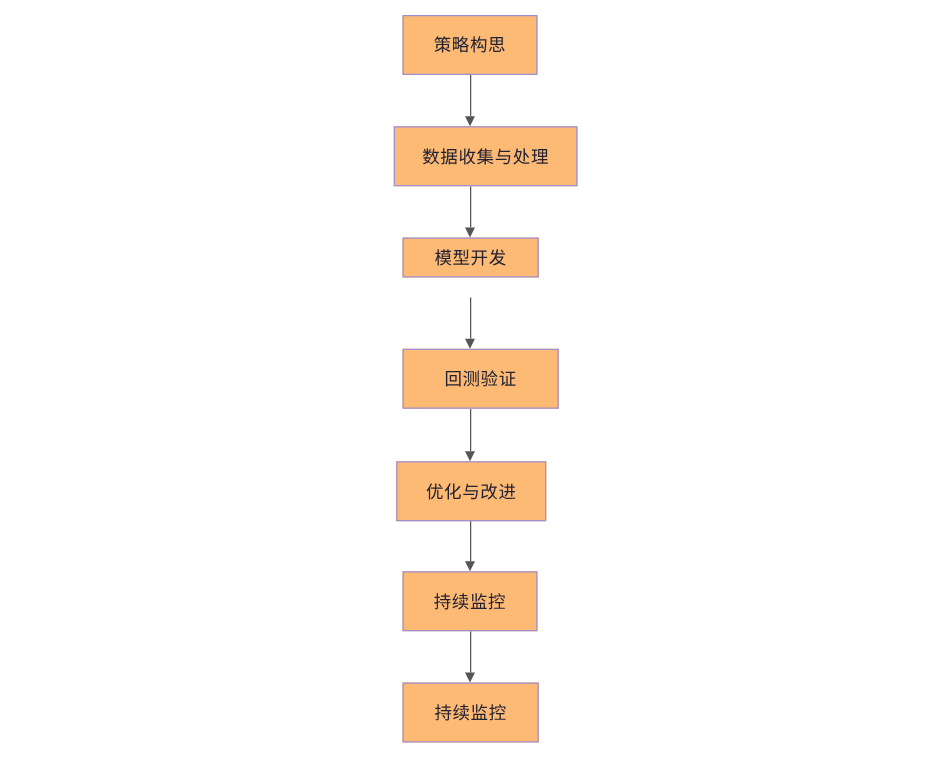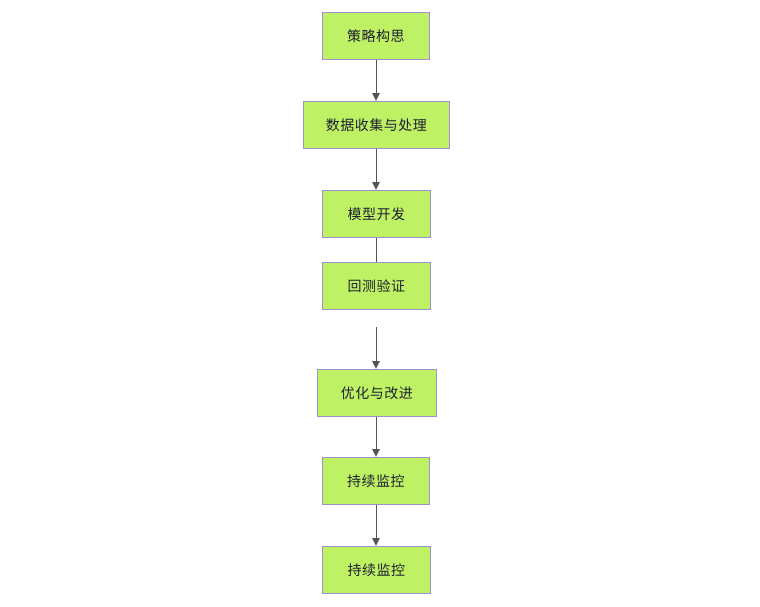--- a/index.html
+++ b/index.html
@@ -17,21 +17,21 @@
     height: 607px;
     background: #ffffff;
     overflow: hidden;
   }
   .flow-node {
     position: absolute;
     box-sizing: border-box;
     display: flex;
     align-items: center;
     justify-content: center;
-    background: #bef264;
+    background: #fdba74;
     border: 1px solid #9e8fd0;
     border-radius: 0;
     height: 48px;
   }
   .flow-node-label {
     font-family: "Liberation Sans", "DejaVu Sans", sans-serif;
     font-size: 14px;
     line-height: 1;
     color: #222233;
     letter-spacing: 0.5px;
@@ -87,27 +87,27 @@
       </div>
       <div class="flow-connector" style="left: 376px; top: 505px; height: 41px;">
         <div class="conn-line" style="height: 33px;"></div>
         <div class="conn-arrowhead"></div>
       </div>
     </div>
   <div id="node-layer">
       <div class="flow-node" style="left: 322px; top: 12px; width: 108px; height: 48px;">
         <span class="flow-node-label">策略构思</span>
       </div>
-      <div class="flow-node" style="left: 303px; top: 101px; width: 147px; height: 48px;">
+      <div class="flow-node" style="left: 315px; top: 101px; width: 147px; height: 48px;">
         <span class="flow-node-label">数据收集与处理</span>
       </div>
-      <div class="flow-node" style="left: 322px; top: 190px; width: 109px; height: 48px;">
+      <div class="flow-node" style="left: 322px; top: 190px; width: 109px; height: 32px;">
         <span class="flow-node-label">模型开发</span>
       </div>
-      <div class="flow-node" style="left: 322px; top: 262px; width: 109px; height: 48px;">
+      <div class="flow-node" style="left: 322px; top: 279px; width: 125px; height: 48px;">
         <span class="flow-node-label">回测验证</span>
       </div>
       <div class="flow-node" style="left: 317px; top: 369px; width: 120px; height: 48px;">
         <span class="flow-node-label">优化与改进</span>
       </div>
       <div class="flow-node" style="left: 322px; top: 457px; width: 108px; height: 48px;">
         <span class="flow-node-label">持续监控</span>
       </div>
       <div class="flow-node" style="left: 322px; top: 546px; width: 109px; height: 48px; align-items: center;">
         <span class="flow-node-label">持续监控</span>

